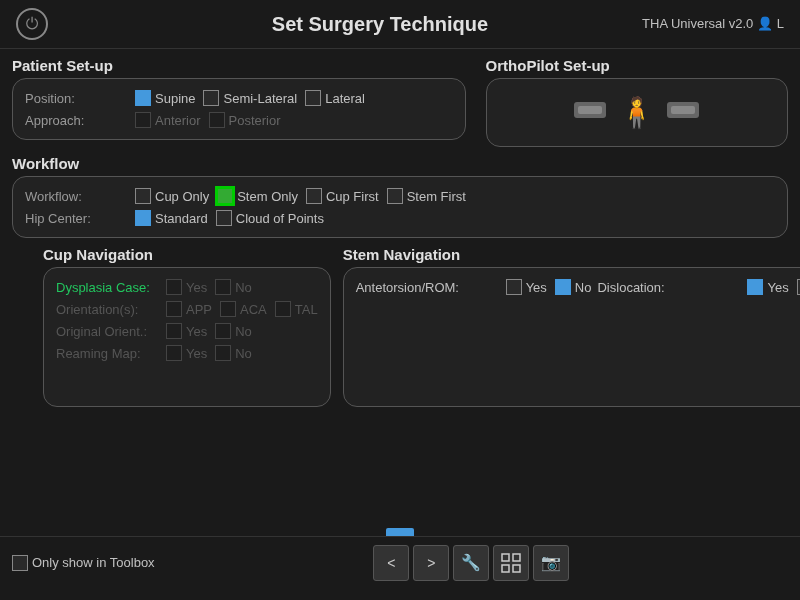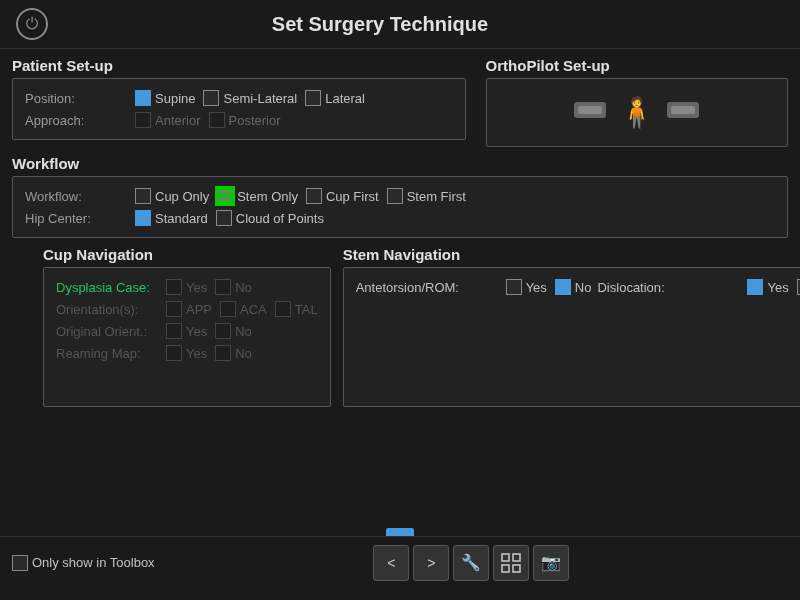--- a/index.html
+++ b/index.html
@@ -56,21 +56,21 @@
       gap: 8px;
     }
     .section-label {
       color: #e0e0e0;
       font-size: 15px;
       font-weight: bold;
       margin-bottom: 4px;
     }
     .section-box {
       border: 1px solid #555;
-      border-radius: 2px;
+      border-radius: 14px;
       padding: 8px 12px;
       background: #222;
     }
     .row {
       display: flex;
       align-items: center;
       gap: 10px;
       padding: 3px 0;
     }
     .row-label {
@@ -219,20 +219,21 @@
   </style>
 </head>
 <body>
 
 <div class="header">
   <div class="header-left">
     <button class="power-btn">⏻</button>
   </div>
   <div class="header-title">Set Surgery Technique</div>
   <div class="header-right header-tha">
+    <div><span>THA Universal v2.0</span> 👤 <span>L</span></div>
   </div>
 </div>
 
 <div class="main-content">
 
   <div style="display:flex; gap:20px;">
     <div style="flex:1.2;">
       <div class="section-label">Patient Set-up</div>
       <div class="section-box">
         <div class="row">

